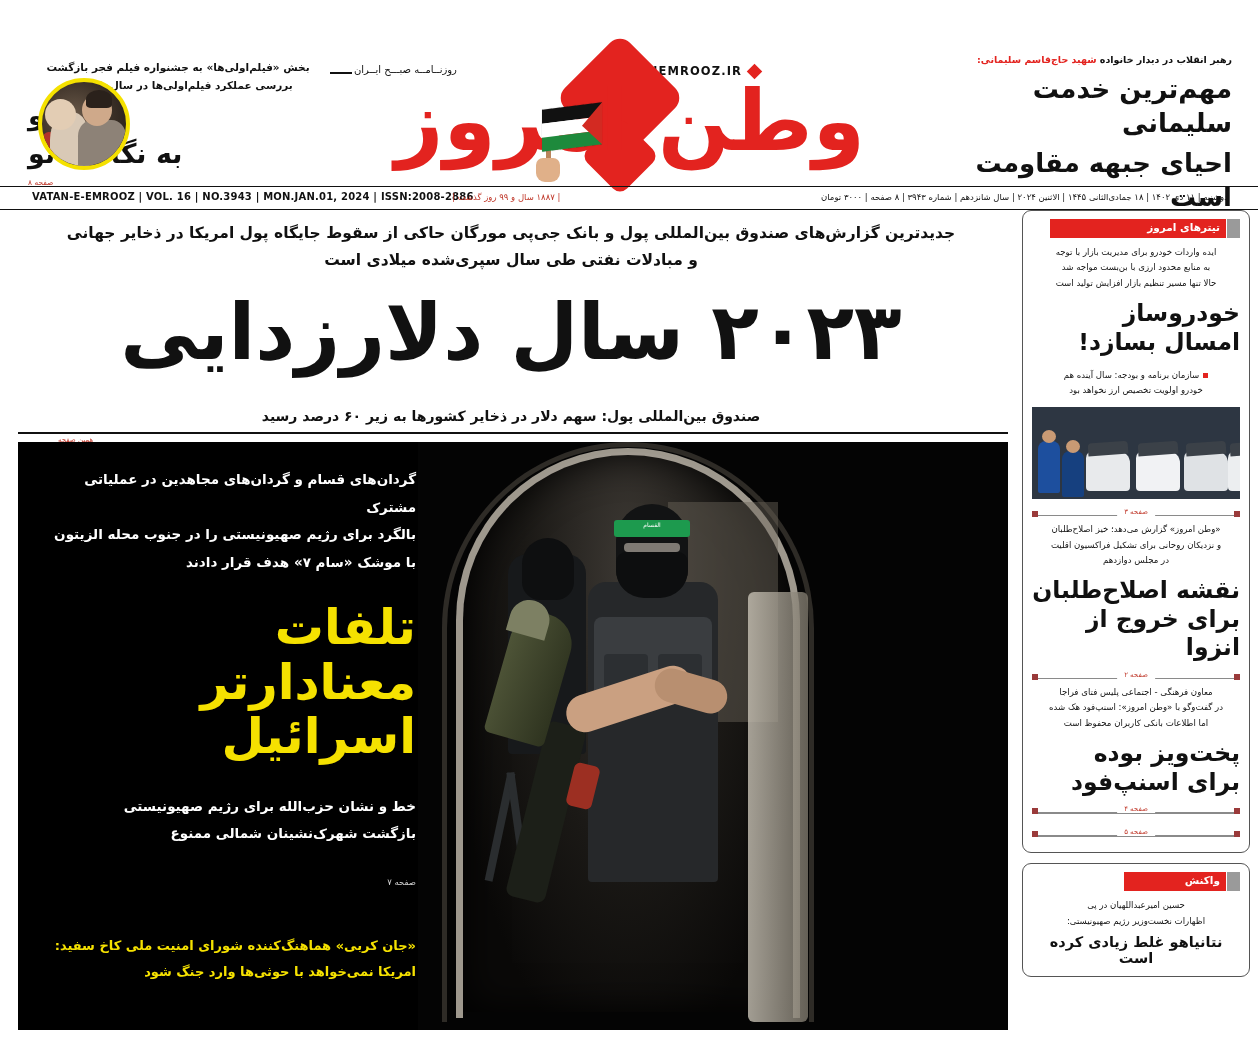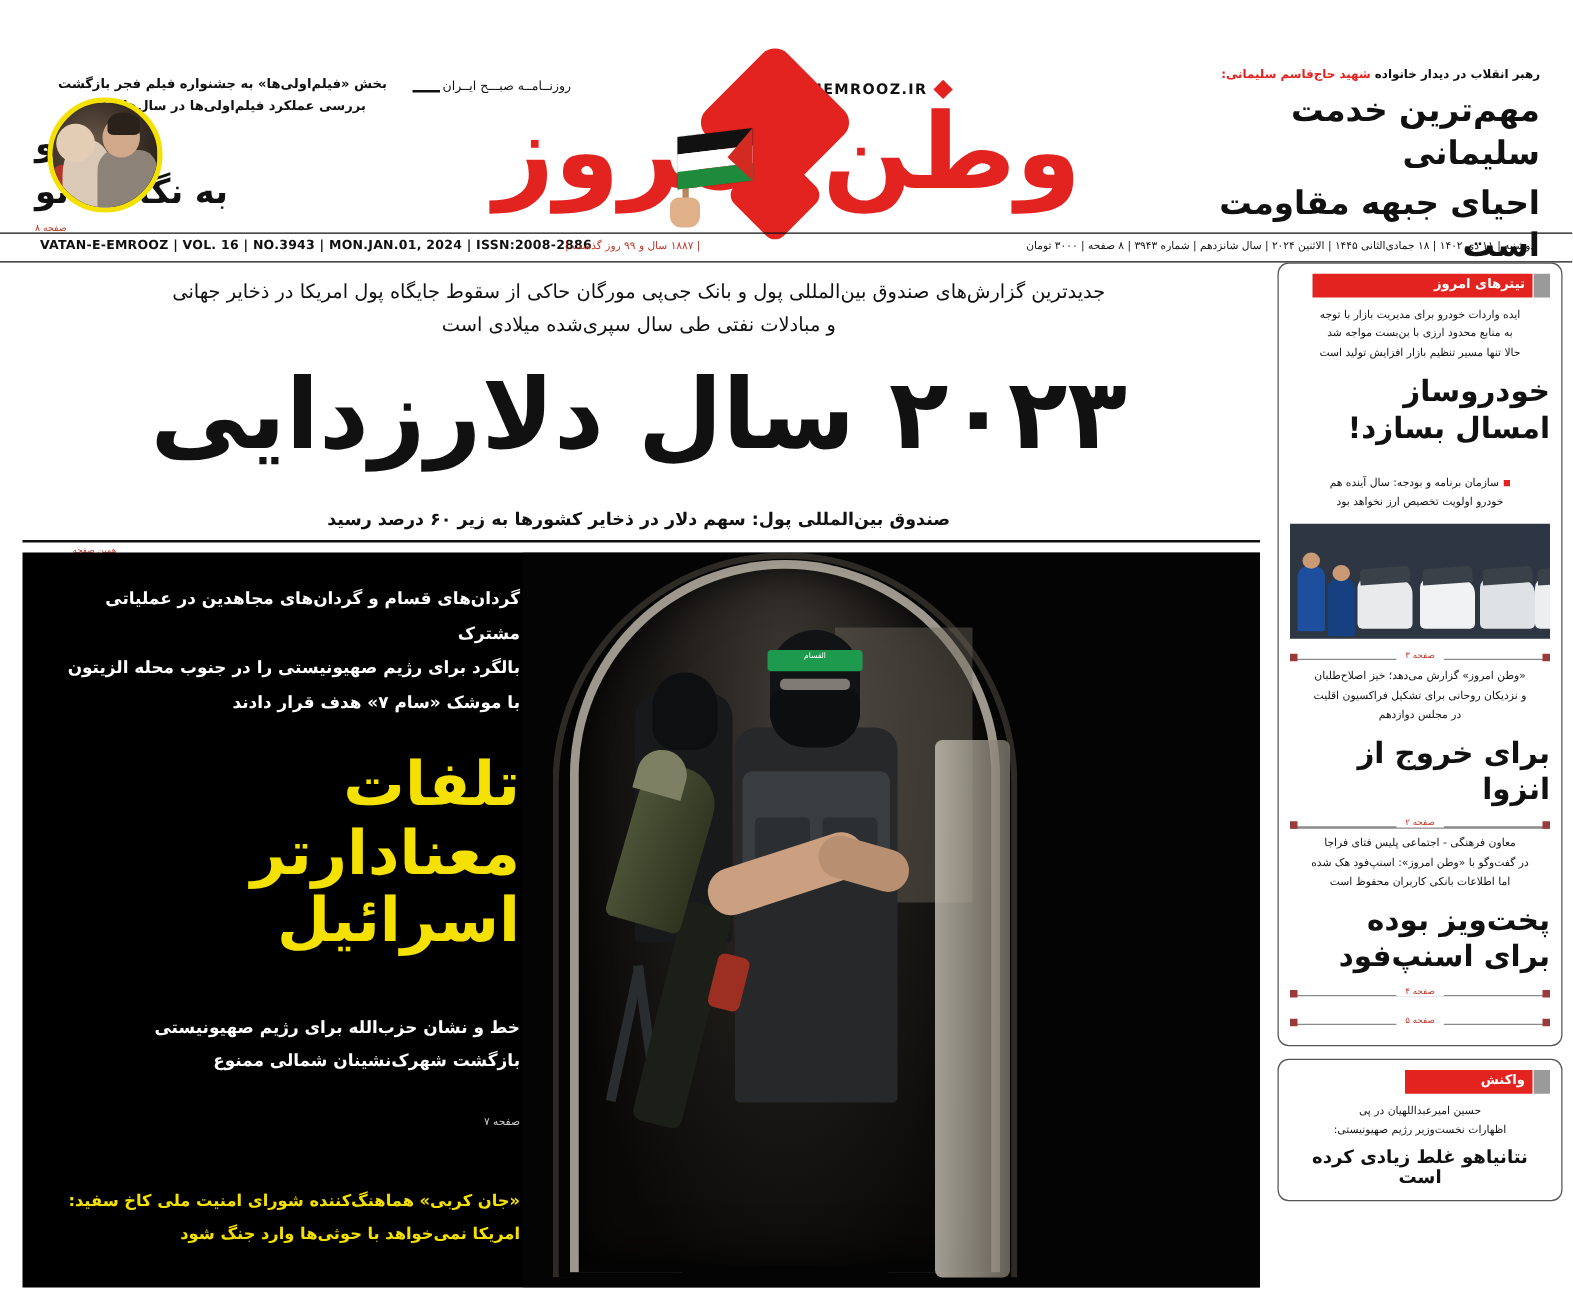--- a/index.html
+++ b/index.html
@@ -69,21 +69,21 @@
   .datebar { position:relative; width:1258px; height:24px; border-top:1.5px solid #111; border-bottom:1.5px solid #111; }
   .db-left { position:absolute; left:32px; top:4px; font-size:10px; font-weight:bold; color:#111; direction:ltr; letter-spacing:.2px; }
   .db-mid { position:absolute; left:452px; top:5px; font-size:8.5px; color:#c0392b; direction:rtl; }
   .db-right { position:absolute; right:30px; top:5px; font-size:8.5px; color:#111; direction:rtl; }
 
   
   .body-wrap { position:relative; width:1258px; height:820px; }
 
   
   .lead { position:absolute; left:0px; top:0px; width:1022px; height:820px; }
-  .lead-kicker { position:absolute; left:0; top:10px; width:1022px; text-align:center; direction:rtl; font-size:15.5px; font-weight:normal; line-height:1.75; color:#111; }
+  .lead-kicker { position:absolute; left:0; top:10px; width:1022px; text-align:center; direction:rtl; font-size:15.5px; font-weight:bold; line-height:1.75; color:#111; }
   .lead-title {
     position:absolute; left:0; top:82px; width:1022px; text-align:center; direction:rtl;
     font-size:78px; font-weight:bold; color:#111; line-height:1.05; letter-spacing:-2px; white-space:nowrap;
   }
   .lead-sub { position:absolute; left:0; top:198px; width:1022px; text-align:center; direction:rtl; font-size:14px; font-weight:bold; color:#111; }
   .lead-rule { position:absolute; left:18px; top:222px; width:990px; height:1.5px; background:#111; }
   .samepage { position:absolute; left:58px; top:226px; font-size:7px; color:#c0392b; direction:rtl; }
 
   
   .photo-panel { position:absolute; left:18px; top:232px; width:990px; height:588px; background:#000; overflow:hidden; }
@@ -122,35 +122,35 @@
   .bipod { position:absolute; left:78px; top:330px; width:8px; height:110px; background:#2a2d2f; transform:rotate(12deg); }
   .bipod2 { position:absolute; left:96px; top:330px; width:8px; height:110px; background:#2a2d2f; transform:rotate(-8deg); }
   .second-fighter { position:absolute; left:90px; top:112px; width:78px; height:200px; background:#17191b; border-radius:20px 20px 4px 4px; }
   .sf-head { position:absolute; left:104px; top:96px; width:52px; height:62px; background:#0e0f10; border-radius:26px 26px 18px 18px; }
   .wall-r { position:absolute; left:330px; top:150px; width:60px; height:430px; background:linear-gradient(90deg,#c9c3b6,#7d776b); opacity:.8; border-radius:6px; }
   .wall-b { position:absolute; left:250px; top:60px; width:110px; height:220px; background:#6d675c; opacity:.45; }
 
   .story-text { position:absolute; left:28px; top:24px; width:370px; direction:rtl; text-align:right; }
   .st-kicker { font-size:13.5px; line-height:2.05; color:#fff; font-weight:bold; }
   .st-title { font-size:49px; line-height:1.12; color:#f5e100; font-weight:bold; margin-top:24px; letter-spacing:-1.5px; }
-  .st-sub { font-size:13.5px; line-height:2.0; color:#fff; font-weight:bold; margin-top:44px; }
+  .st-sub { font-size:13.5px; line-height:2.0; color:#fff; font-weight:bold; margin-top:28px; }
   .st-pg { font-size:8.5px; color:#cfcfcf; margin-top:30px; }
   .st-yellow { font-size:13px; line-height:1.95; color:#f5e100; font-weight:bold; margin-top:46px; }
 
   
   .sidebar { position:absolute; right:8px; top:0px; width:228px; height:820px; }
   .sb-box { position:relative; border:1.5px solid #555; border-radius:9px; padding:8px 9px 10px 9px; background:#fff; }
   .sb-box + .sb-box { margin-top:10px; }
   .sb-flag { position:relative; height:19px; margin-bottom:7px; }
   .sb-flag .bar { position:absolute; right:14px; top:0; left:18px; height:19px; background:#e3231f; }
   .sb-flag .lbl { position:absolute; right:20px; top:2px; font-size:10.5px; color:#fff; font-weight:bold; direction:rtl; }
   .sb-flag .tab { position:absolute; right:0px; top:0; width:13px; height:19px; background:#9a9a9a; }
   .sb-kicker { font-size:8.6px; line-height:1.78; color:#111; direction:rtl; text-align:center; }
   .sb-head { font-size:23.5px; line-height:1.22; font-weight:bold; color:#111; direction:rtl; margin-top:8px; letter-spacing:-0.8px; }
-  .sb-bullet { font-size:8.6px; line-height:1.75; color:#111; direction:rtl; text-align:center; margin-top:24px; }
+  .sb-bullet { font-size:8.6px; line-height:1.75; color:#111; direction:rtl; text-align:center; margin-top:12px; }
   .sb-bullet .sq { display:inline-block; width:5px; height:5px; background:#e3231f; margin-left:4px; }
   .sb-photo { width:100%; height:92px; margin-top:9px; background:#2d3642; position:relative; overflow:hidden; }
   .car { position:absolute; bottom:8px; width:44px; height:40px; background:#e8eaec; border-radius:7px 12px 4px 4px; }
   .car .hood { position:absolute; left:2px; top:-9px; width:40px; height:13px; background:#3b4148; border-radius:4px 4px 0 0; transform:rotate(-4deg); }
   .worker { position:absolute; bottom:6px; width:22px; height:52px; background:#1d4f9e; border-radius:8px 8px 2px 2px; }
   .worker .hd { position:absolute; left:4px; top:-11px; width:14px; height:13px; border-radius:50%; background:#c99a74; }
   .sb-divider { position:relative; height:14px; margin-top:9px; }
   .sb-divider .ln { position:absolute; left:0; right:0; top:7px; height:1.2px; background:#8a8a8a; }
   .sb-divider .sq-l { position:absolute; left:0; top:3px; width:6px; height:6px; background:#9a3a3a; }
   .sb-divider .sq-r { position:absolute; right:0; top:3px; width:6px; height:6px; background:#9a3a3a; }
@@ -328,20 +328,21 @@
           <div class="pg">صفحه ۳</div>
         </div>
 
         <div>
           <div class="sb-kicker">
             <div>«وطن امروز» گزارش می‌دهد؛ خیز اصلاح‌طلبان</div>
             <div>و نزدیکان روحانی برای تشکیل فراکسیون اقلیت</div>
             <div>در مجلس دوازدهم</div>
           </div>
           <div class="sb-head">
+            <div>نقشه اصلاح‌طلبان</div>
             <div>برای خروج از انزوا</div>
           </div>
         </div>
 
         <div class="sb-divider">
           <div class="ln"></div>
             <div class="sq-l"></div>
             <div class="sq-r"></div>
           <div class="pg">صفحه ۲</div>
         </div>

